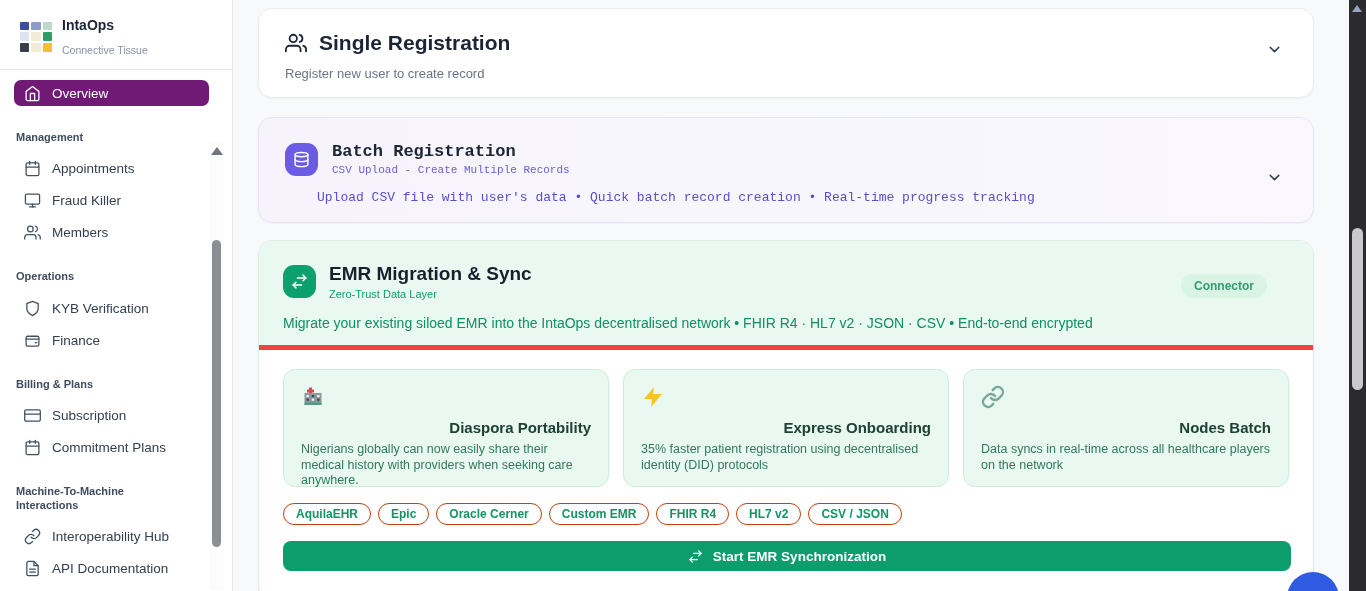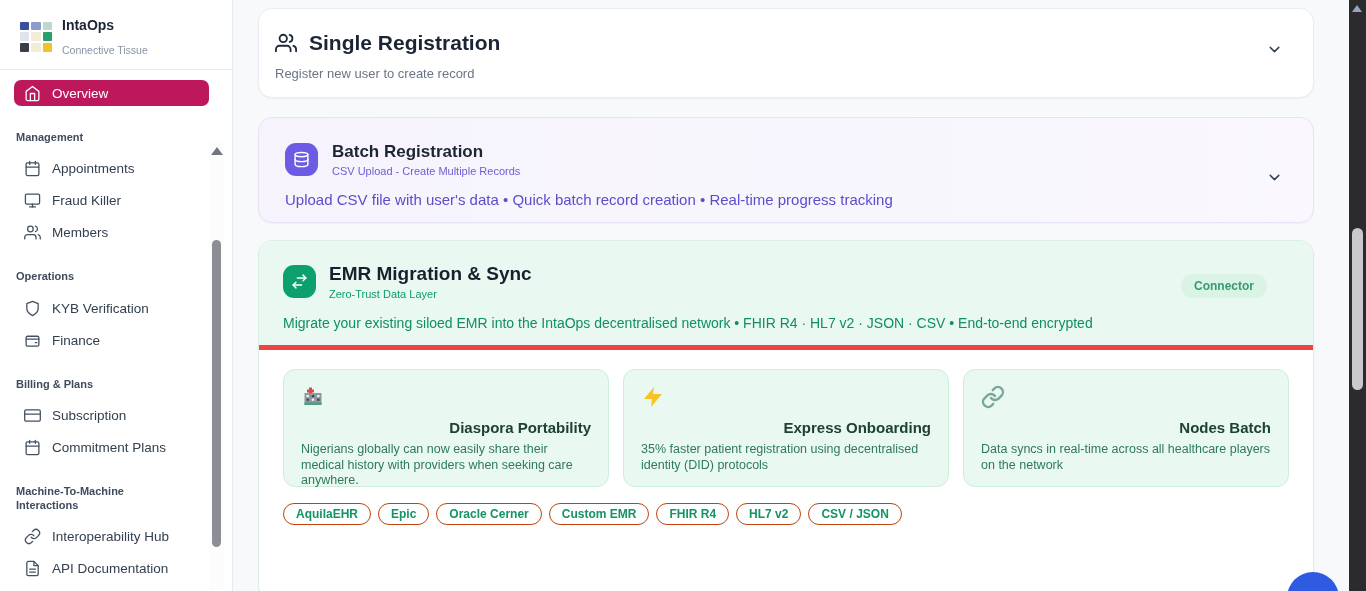--- a/index.html
+++ b/index.html
@@ -14,60 +14,60 @@
                grid-template-rows:repeat(3,1fr); gap:2px; }
   .logo-grid span { border-radius:1px; }
   .brand-text .name { font-size:14px; font-weight:700; color:#1b2534; }
   .brand-text .tagline { font-size:10.5px; color:#8a94a6; margin-top:11px; }
 
   .nav { position:relative; border-top:1px solid #e7eaf0; padding:10px 30px 0 14px; height:521px; overflow:hidden; }
   .nav-item { display:flex; align-items:center; gap:11px; height:26px; padding:0 10px; border-radius:7px;
               color:#33404f; font-size:13.5px; cursor:pointer; margin-bottom:6px; }
   .nav-item svg { width:17px; height:17px; stroke:#43505f; stroke-width:1.8; fill:none;
                   stroke-linecap:round; stroke-linejoin:round; flex:0 0 auto; }
-  .nav-item.active { background:#be185d; color:#ffffff; width:195px; }
+  .nav-item.active { background:#701a75; color:#ffffff; width:195px; }
   .nav-item.active svg { stroke:#ffffff; }
   .nav-section-label { font-size:11px; font-weight:700; color:#3f4c5e; margin:24px 0 12px 2px; line-height:1.3; max-width:150px; }
   .nav-list .nav-item { margin-bottom:7px; height:25px; }
 
   
   .side-scroll { position:absolute; right:8px; top:71px; width:15px; height:505px; background:#fcfcfc; }
   .side-scroll .arrow-up, .side-scroll .arrow-down { position:absolute; left:2px; width:0; height:0;
      border-left:6px solid transparent; border-right:6px solid transparent; }
   .side-scroll .arrow-up { top:6px; border-bottom:8px solid #6f7680; }
   .side-scroll .thumb { position:absolute; left:3px; top:99px; width:9px; height:307px; background:#8b8f94; border-radius:5px; }
 
   
   .main { position:absolute; left:234px; top:0; width:1115px; height:591px; background:#f8f9fb; }
   .card { position:absolute; left:24px; width:1056px; background:#ffffff; border:1px solid #e9ecf2;
           border-radius:14px; box-shadow:0 1px 2px rgba(20,30,60,.04); }
 
   
-  .card-single { top:8px; height:90px; padding:22px 16px; }
+  .card-single { top:8px; height:90px; padding:22px 26px; }
   .card-single .head { display:flex; align-items:center; gap:12px; }
   .card-single .head svg { width:22px; height:22px; stroke:#1e293b; stroke-width:2; fill:none;
                            stroke-linecap:round; stroke-linejoin:round; }
   .card-single .title { font-size:21px; font-weight:700; color:#1c2534; }
   .card-single .subtitle { font-size:13px; color:#6b7486; margin-top:11px; }
   .chevron { position:absolute; top:32px; right:30px; width:17px; height:17px; stroke:#333f4f;
              stroke-width:2; fill:none; stroke-linecap:round; stroke-linejoin:round; cursor:pointer; }
 
   
   .card-batch { top:117px; height:106px; padding:24px 26px;
                 background:linear-gradient(90deg,#f6f3fc 0%,#f8f6fd 60%,#faf8fe 100%);
-                border-color:#e7e2f6; }
+                border-color:#e7e2f6;font-family:Liberation Mono, monospace; }
   .card-batch .head { display:flex; align-items:center; gap:14px; }
   .icon-tile { width:33px; height:33px; border-radius:11px; display:flex; align-items:center; justify-content:center; }
   .icon-tile.purple { background:#6c5be4; }
   .icon-tile.green { background:#0da06f; }
   .icon-tile svg { width:17px; height:17px; stroke:#ffffff; stroke-width:2; fill:none;
                    stroke-linecap:round; stroke-linejoin:round; }
   .card-batch .title { font-size:17px; font-weight:700; color:#1c2534; }
   .card-batch .subtitle { font-size:11px; color:#6e60d2; margin-top:3px; }
-  .card-batch .desc { font-size:15px; color:#5a4ecb; margin-top:14px; }
+  .card-batch .desc { font-size:13px; color:#5a4ecb; margin-top:14px;margin-left:32px; }
   .card-batch .chevron { top:51px; }
 
   
   .card-emr { top:240px; height:360px; border-color:#d9efe4; overflow:hidden; }
   .emr-header { background:#e9f8f1; border-bottom:5px solid #ef4444; padding:22px 26px 16px 24px;
                 position:relative; height:109px; }
   .emr-head-row { display:flex; align-items:center; gap:13px; }
   .emr-title { font-size:19px; font-weight:700; color:#17212e; }
   .emr-subtitle { font-size:11px; color:#0c9e6d; margin-top:3px; }
   .emr-desc { font-size:14px; color:#0f8f63; margin-top:15px; }
@@ -322,20 +322,29 @@
       <div class="tags">
         <span class="tag">AquilaEHR</span>
         <span class="tag">Epic</span>
         <span class="tag">Oracle Cerner</span>
         <span class="tag">Custom EMR</span>
         <span class="tag">FHIR R4</span>
         <span class="tag">HL7 v2</span>
         <span class="tag">CSV / JSON</span>
       </div>
 
+      <button class="cta">
+        <svg viewBox="0 0 24 24">
+            <path d="M17 3l4 4-4 4"></path>
+            <path d="M21 7H9"></path>
+            <path d="M7 21l-4-4 4-4"></path>
+            <path d="M3 17h12"></path>
+          </svg>
+        <span>Start EMR Synchronization</span>
+      </button>
     </div>
   </section>
 </main>
 
 <div class="fab"></div>
 
 <div class="page-scrollbar">
   <div class="arrow-up"></div>
   <div class="thumb"></div>
 </div>

